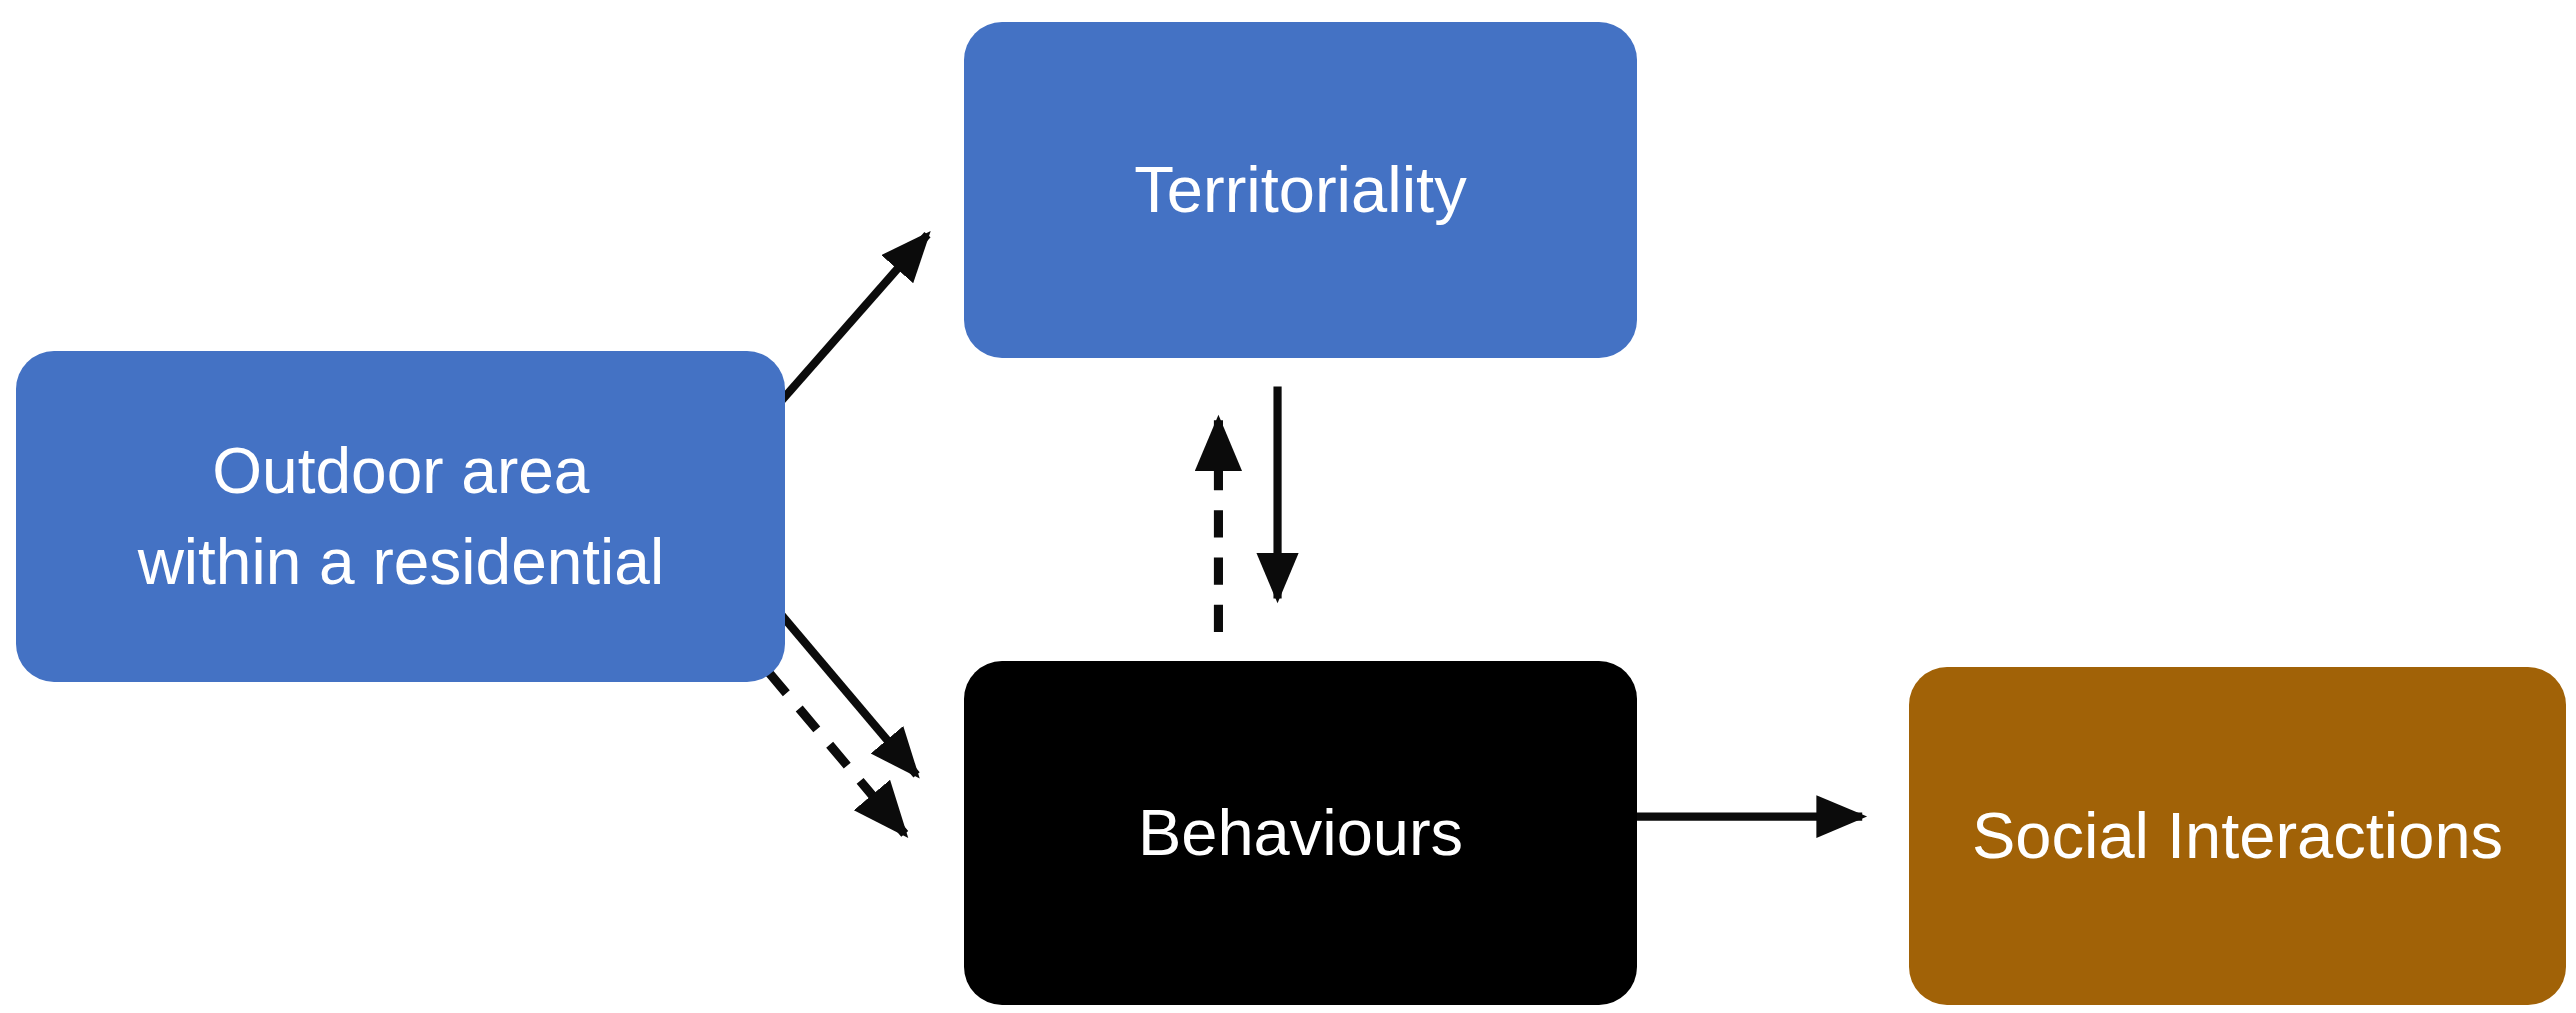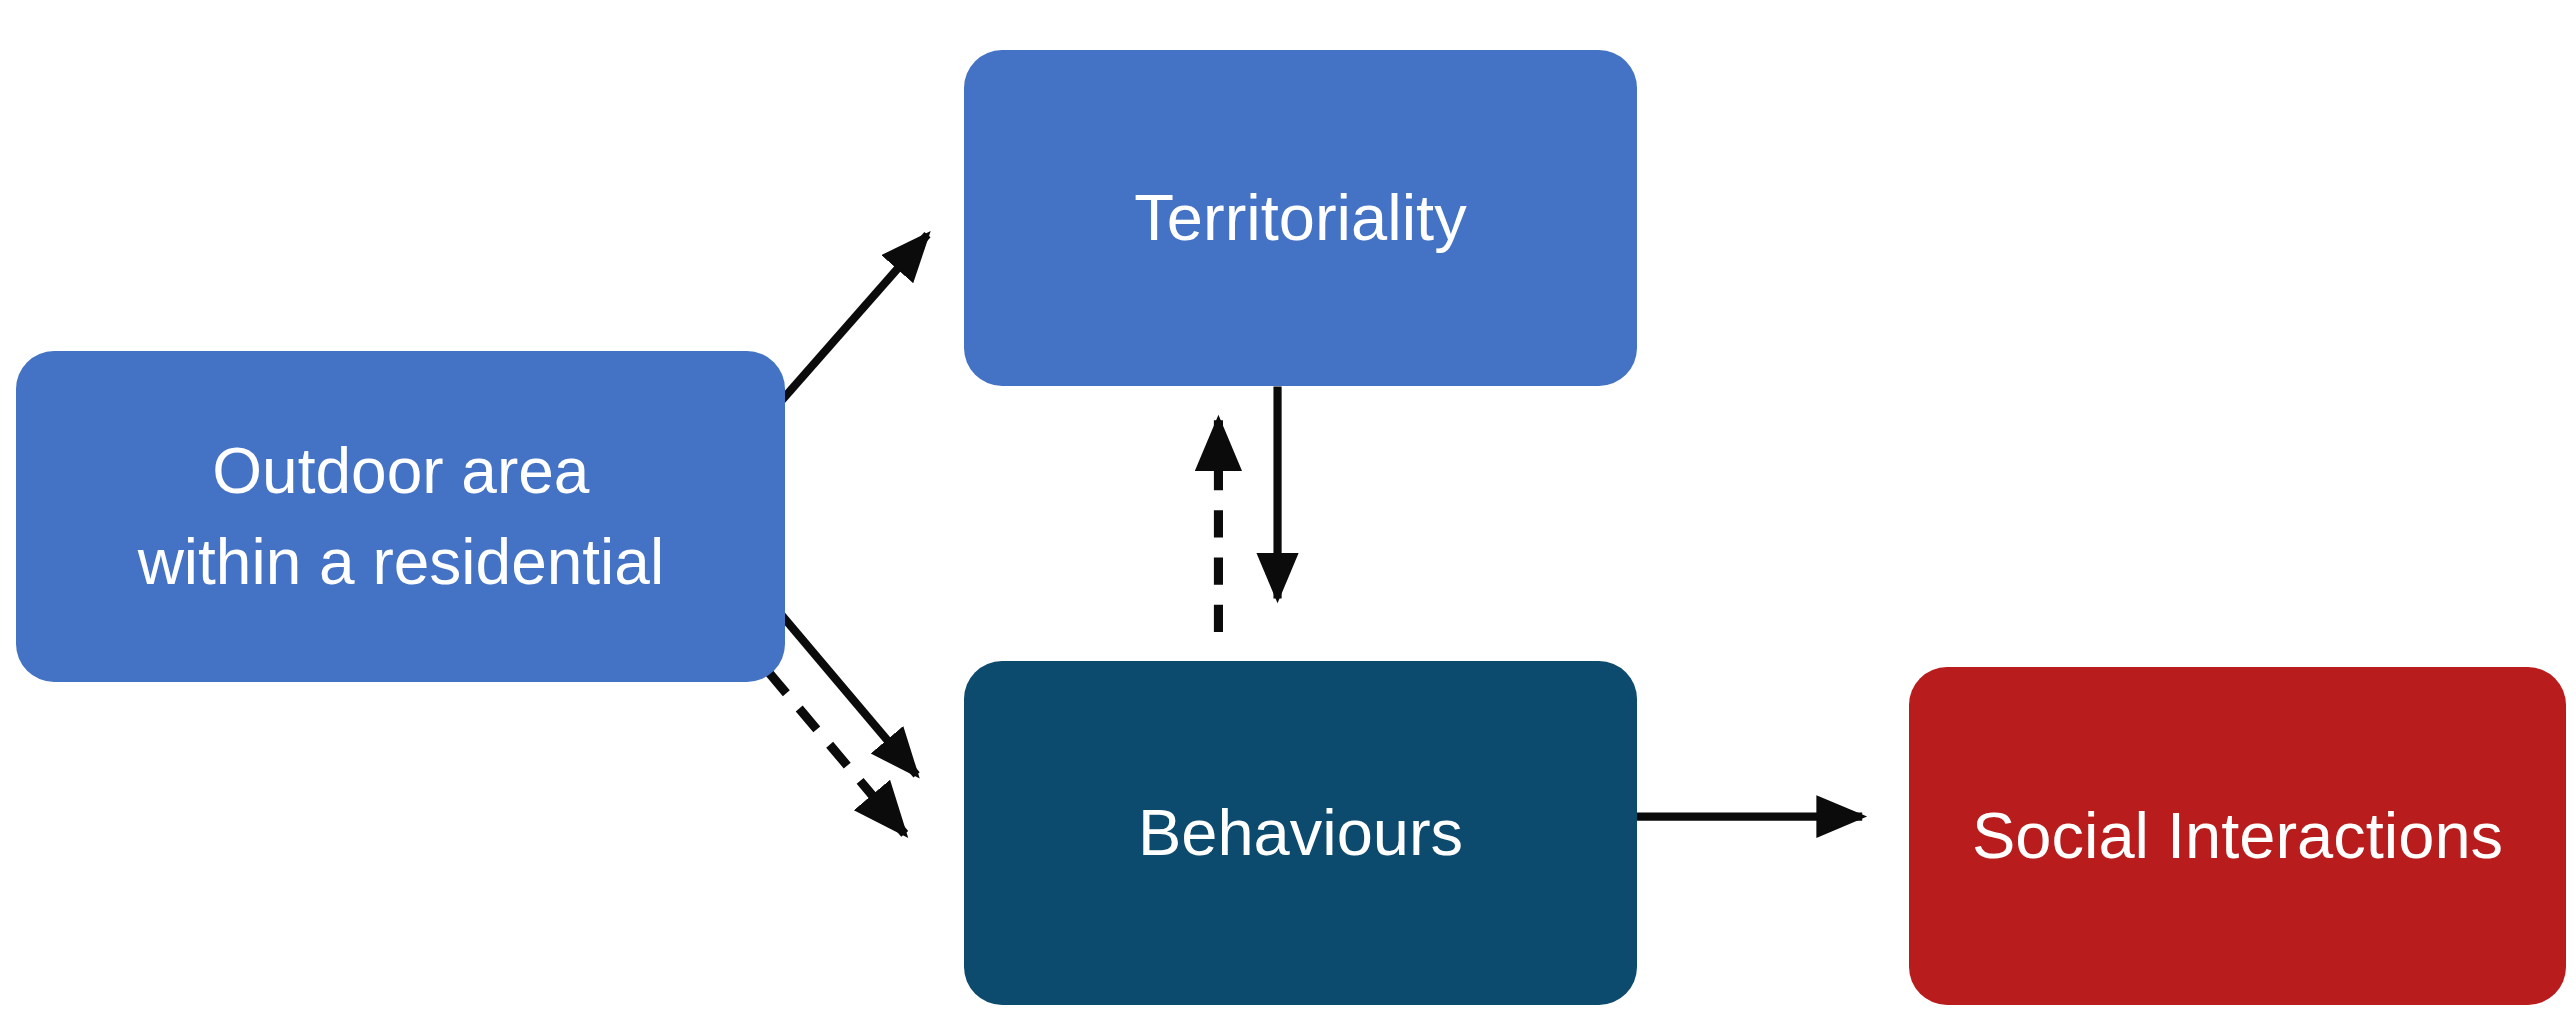--- a/index.html
+++ b/index.html
@@ -89,26 +89,26 @@
     <line class="edge solid" x1="1800" y1="898" x2="2048" y2="898" stroke-width="9" fill="none" marker-end="url(#arrowhead)" stroke="#0b0b0b"></line>
   </svg>
 
   <div class="node" id="node-outdoor" style="background: rgb(68, 114, 196); color: rgb(255, 255, 255);">
     <span class="node-label">
       <span>Outdoor area</span><br>
       <span>within a residential</span><br>
     </span>
   </div>
 
-  <div class="node" id="node-territoriality" style="background: rgb(68, 114, 196); color: rgb(255, 255, 255); margin-top: 28px;">
+  <div class="node" id="node-territoriality" style="background: rgb(68, 114, 196); color: rgb(255, 255, 255);">
     <span class="node-label">Territoriality</span>
   </div>
 
-  <div class="node" id="node-behaviours" style="background: #0c4a6e; color: rgb(255, 255, 255); align-items: center;">
+  <div class="node" id="node-behaviours" style="background: #000000; color: rgb(255, 255, 255); align-items: center;">
     <span class="node-label">Behaviours</span>
   </div>
 
-  <div class="node" id="node-social" style="background: #b91c1c; color: rgb(255, 255, 255); justify-content: center;">
+  <div class="node" id="node-social" style="background: #a16207; color: rgb(255, 255, 255); justify-content: center;">
     <span class="node-label">Social Interactions</span>
   </div>
 
 </div>
 
 
 </body></html>

